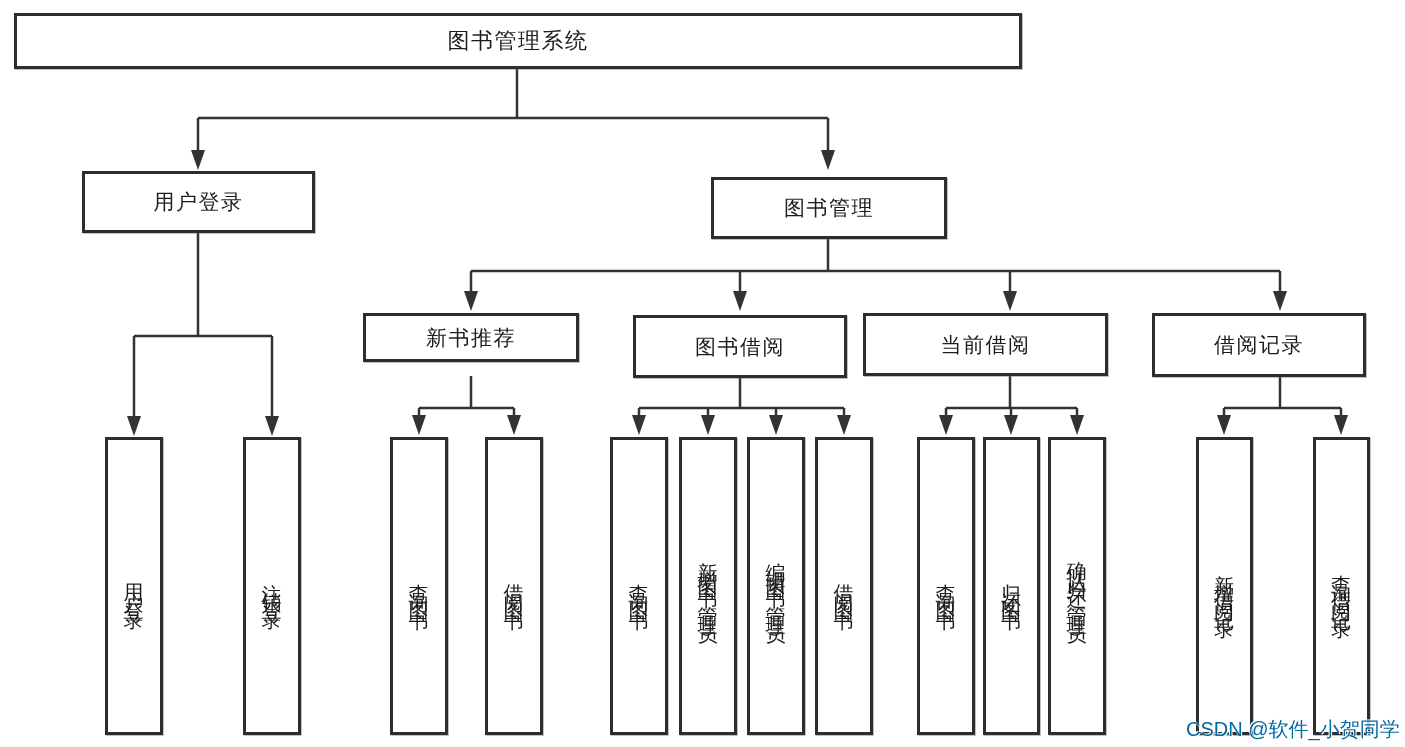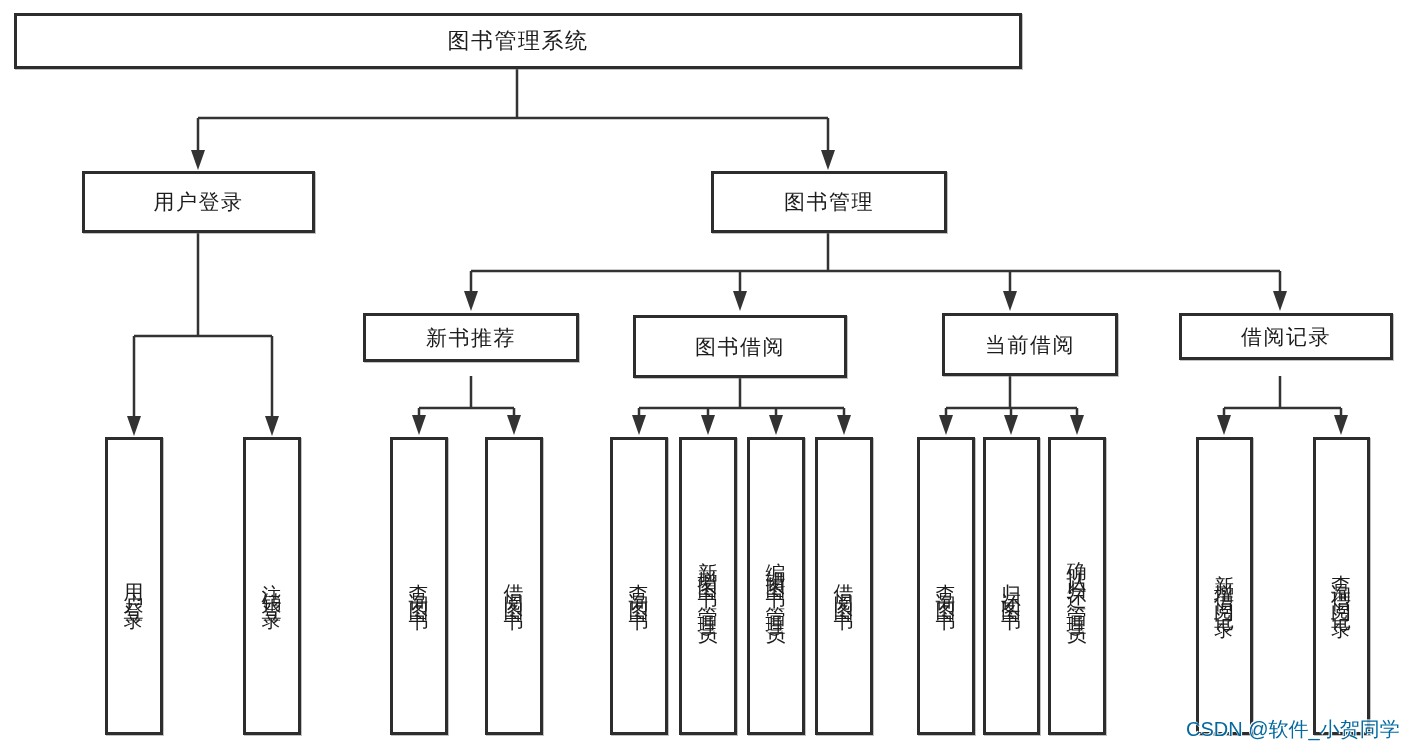--- a/index.html
+++ b/index.html
@@ -67,34 +67,34 @@
     </g>
   </svg>
 
   <div class="box h root" style="left:14px;top:13px;width:1008px;height:56px">
     <span>图书管理系统</span>
   </div>
 
   <div class="box h" style="left:82px;top:171px;width:233px;height:62px">
     <span>用户登录</span>
   </div>
-  <div class="box h" style="left:711px;top:171px;width:236px;height:62px">
+  <div class="box h" style="left:711px;top:177px;width:236px;height:62px">
     <span>图书管理</span>
   </div>
 
   <div class="box h" style="left:363px;top:313px;width:216px;height:49px">
     <span>新书推荐</span>
   </div>
   <div class="box h" style="left:633px;top:315px;width:214px;height:63px">
     <span>图书借阅</span>
   </div>
-  <div class="box h" style="left:942px;top:313px;width:176px;height:63px">
+  <div class="box h" style="left:863px;top:313px;width:245px;height:63px">
     <span>当前借阅</span>
   </div>
-  <div class="box h" style="left:1179px;top:313px;width:214px;height:47px">
+  <div class="box h" style="left:1152px;top:313px;width:214px;height:64px">
     <span>借阅记录</span>
   </div>
 
   <div class="box v" style="left:105px;top:437px;width:58px;height:298px">
     <span>用户登录</span>
   </div>
   <div class="box v" style="left:243px;top:437px;width:58px;height:298px">
     <span>注销登录</span>
   </div>
 

